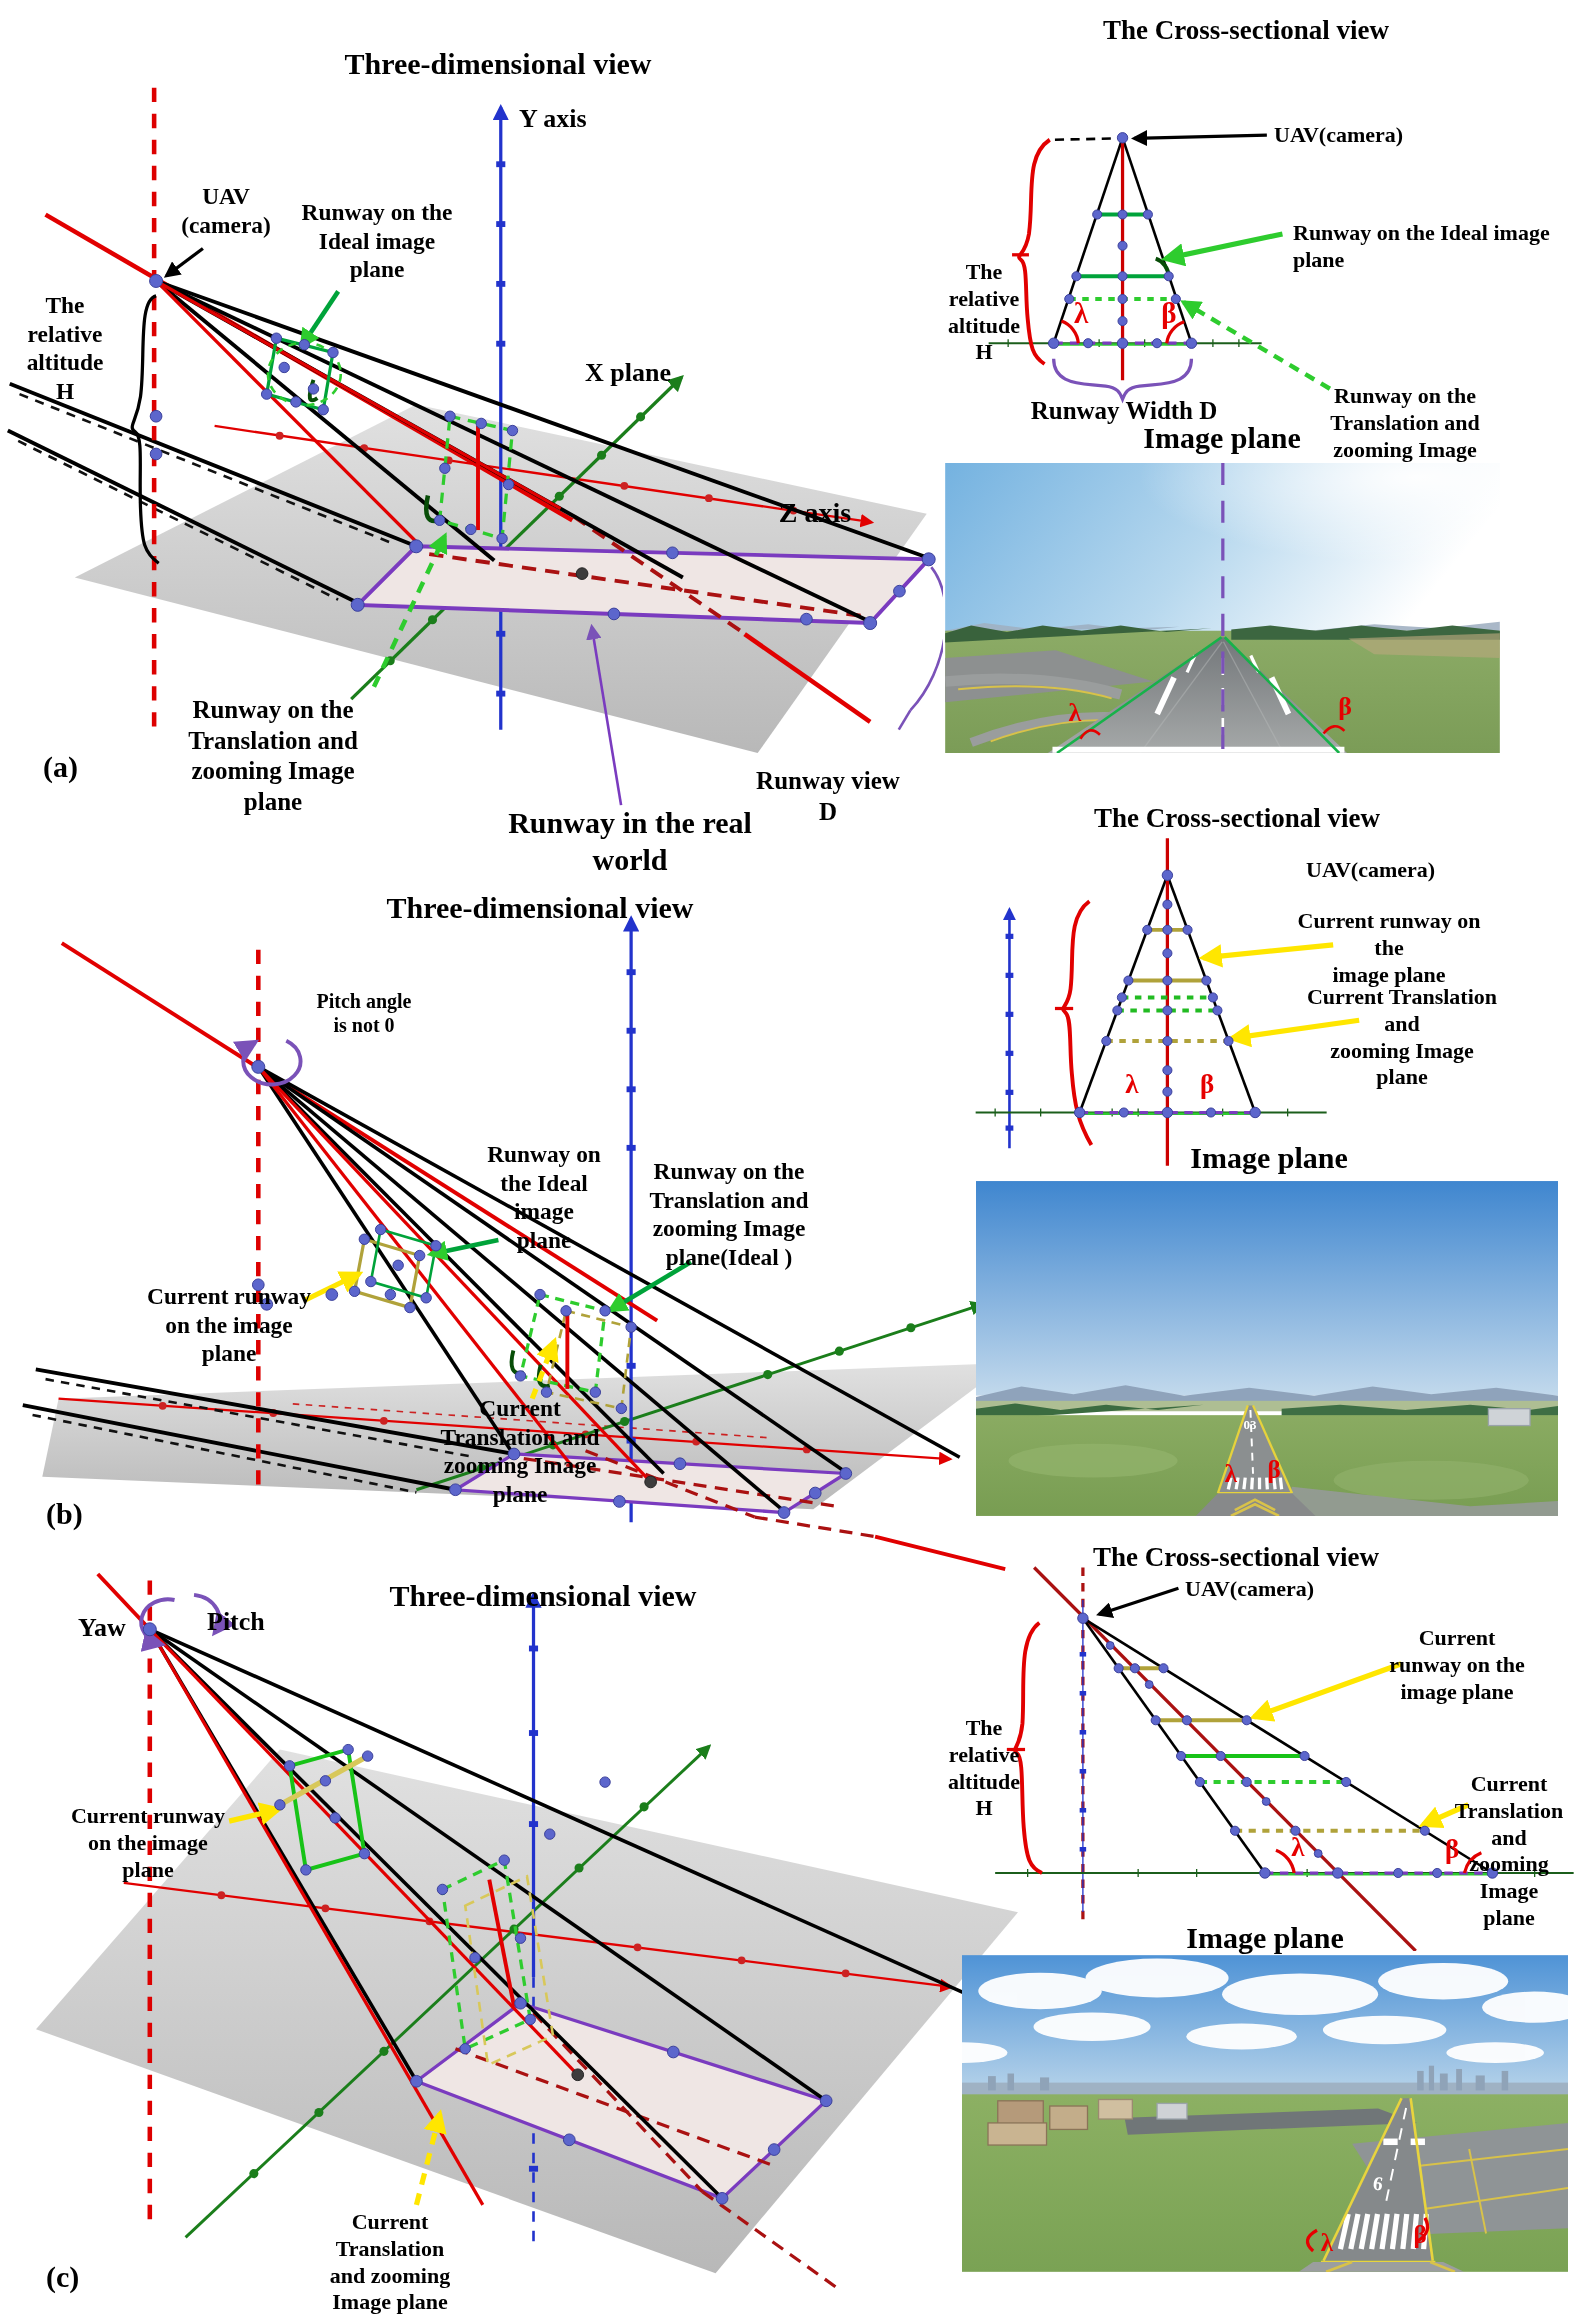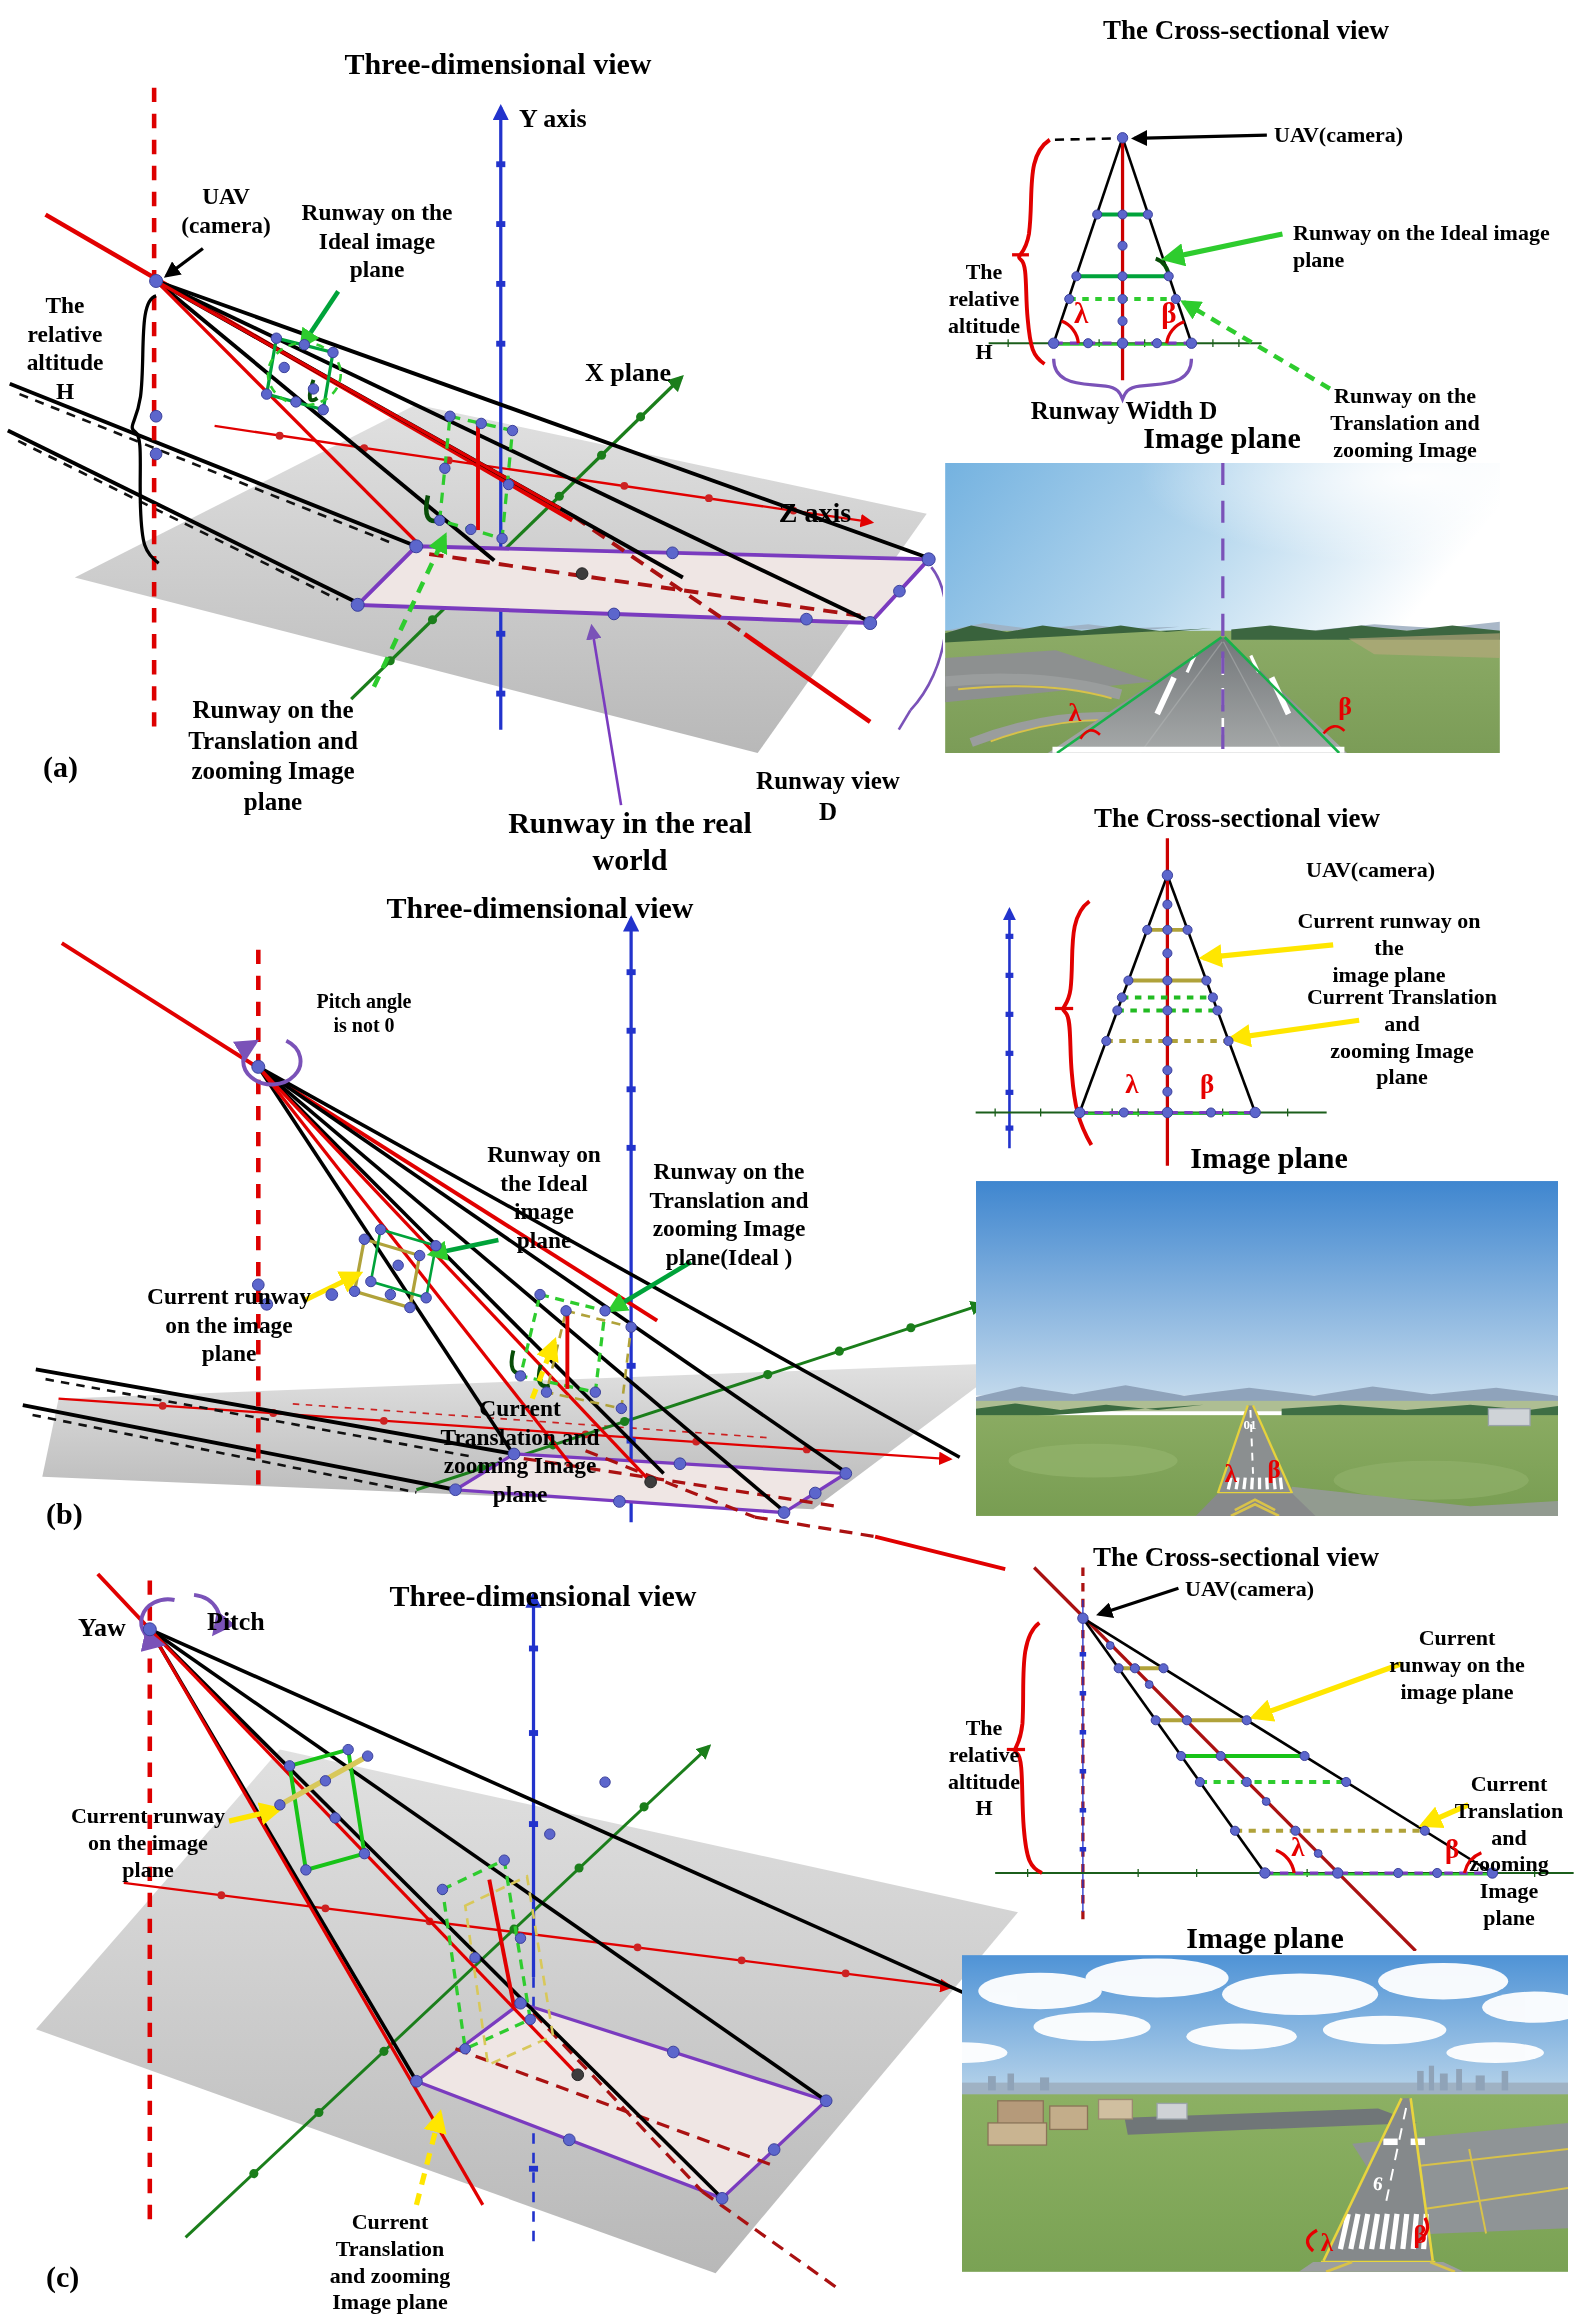--- a/index.html
+++ b/index.html
@@ -590,21 +590,21 @@
     <line x1="418" y1="345" x2="372" y2="480"></line>
         <line x1="426" y1="345" x2="486" y2="480"></line>
     <line x1="372" y1="480" x2="486" y2="480"></line>
   </g>
   <polygon points="372,480 486,480 522,515 338,515" fill="#87898a"></polygon>
   <g stroke="#d8c24a" stroke-width="4" fill="none">
     <path d="M398,506 L429,490 L460,506"></path>
         <path d="M392,515 L429,497 L466,515"></path>
   </g>
 </svg>
-<div class="lbl white" style="left:1250px;top:1417px;font-size:13px;">01</div>
+<div class="lbl white" style="left:1250px;top:1417px;font-size:13px;">03</div>
 <div class="lbl red" style="left:1231px;top:1459px;font-size:25px;">λ</div>
 <div class="lbl red" style="left:1274px;top:1455px;font-size:25px;">β</div>
 
 <svg style="left:0;top:1561px" width="1028" height="757" viewBox="0 0 1580 1164">
 
   <polygon points="430,290 1565,540 1100,1095 55,720" fill="url(#gp)" opacity="0.92"></polygon>
   <g>
     <line x1="190" y1="495" x2="1462" y2="655" stroke="#e10000" stroke-width="3.5" marker-end="url(#mR)"></line>
     <g fill="#cc2222">
       <circle cx="340" cy="514" r="6"></circle>

